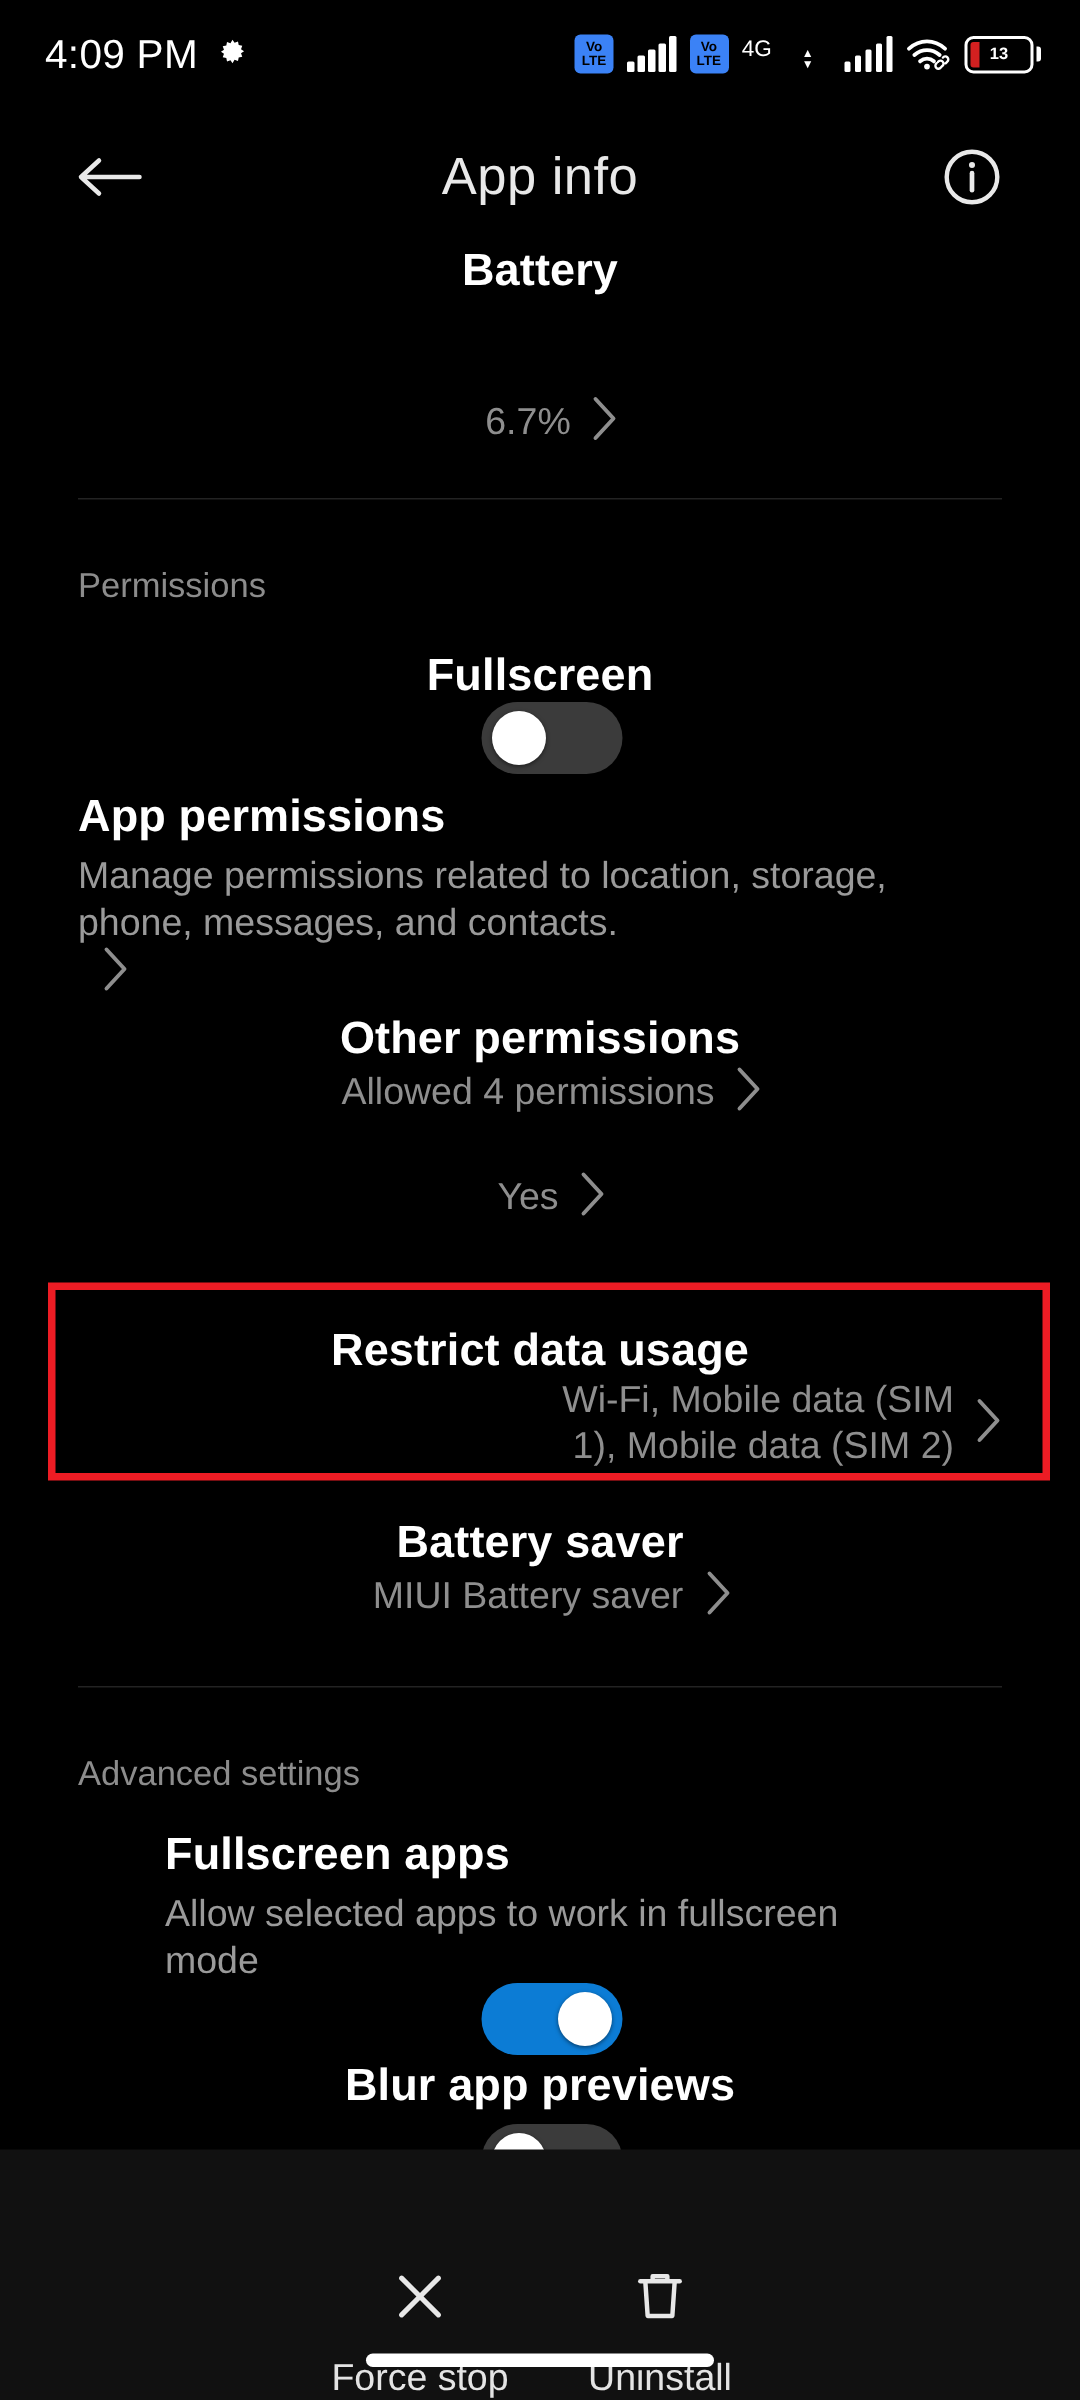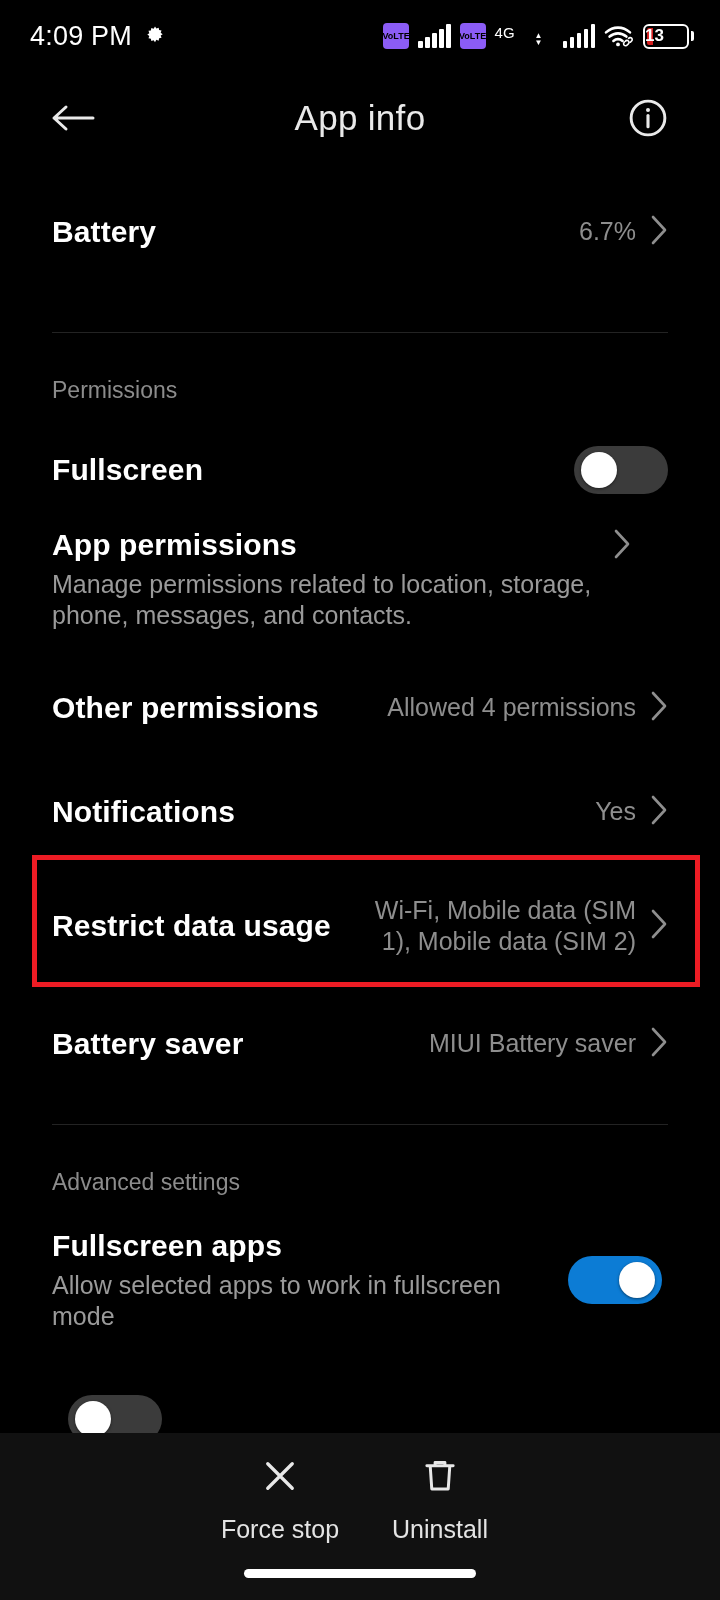--- a/index.html
+++ b/index.html
@@ -16,22 +16,22 @@
     position:absolute; top:0; left:0; width:720px; height:72px;
     display:flex; align-items:center; justify-content:space-between;
     padding:0 26px 0 30px;
   }
   .sb-left { display:flex; align-items:center; gap:12px; }
   .sb-clock { color:#fff; font-size:27px; font-weight:400; letter-spacing:.2px; }
   .gear { width:22px; height:22px; position:relative; display:inline-block; }
   .gear svg { display:block; }
   .sb-right { display:flex; align-items:center; gap:9px; }
   .volte {
-    width:26px; height:26px; border-radius:4px; background:#8b5cf6; color:#000;
-    display:flex; flex-direction:row; align-items:center; justify-content:center;
+    width:26px; height:26px; border-radius:4px; background:#3b82f6; color:#000;
+    display:flex; flex-direction:column; align-items:center; justify-content:center;
     font-size:9px; line-height:9px; font-weight:700;
   }
   .bars { display:flex; align-items:flex-end; gap:2.5px; height:24px; }
   .bars i { display:block; width:4.5px; background:#fff; border-radius:1px; }
   .bars i:nth-child(1){ height:7px; }
   .bars i:nth-child(2){ height:11px; }
   .bars i:nth-child(3){ height:15px; }
   .bars i:nth-child(4){ height:19px; }
   .bars i:nth-child(5){ height:24px; }
   .g4wrap { display:flex; align-items:flex-end; gap:20px; }
@@ -41,22 +41,22 @@
   .wifi { position:relative; width:30px; height:24px; }
   .battery {
     display:flex; align-items:center; gap:2px;
   }
   .battery-body {
     width:46px; height:25px; border:2px solid #fff; border-radius:6px;
     display:flex; align-items:center; padding:2px; position:relative;
   }
   .battery-fill { width:6px; height:100%; background:#d32020; border-radius:2px 0 0 2px; }
   .battery-num {
-    position:absolute; left:0; right:0; 
-    color:#fff; font-size:17px; font-weight:600; line-height:20px;
+    position:absolute; left:0; right:0; text-align:center;
+    color:#fff; font-size:11px; font-weight:600; line-height:20px;
   }
   .battery-cap { width:3px; height:10px; background:#fff; border-radius:0 2px 2px 0; }
 
   
   .appbar {
     position:absolute; top:72px; left:0; width:720px; height:92px;
     display:flex; align-items:center;
   }
   .back-btn {
     position:absolute; left:46px; top:50%; transform:translateY(-50%);
@@ -68,21 +68,21 @@
   }
   .info-btn {
     position:absolute; right:48px; top:50%; transform:translateY(-50%);
     width:48px; height:48px; display:flex; align-items:center; justify-content:center;
   }
 
   
   .list { position:absolute; top:164px; left:0; width:720px; }
   .row {
     position:relative; display:flex; align-items:center;
-    padding:0 52px 0 52px; min-height:64px;
+    padding:0 52px 0 52px; min-height:64px;flex-direction:column;
   }
   .row-texts { flex:1 1 auto; min-width:0; }
   .row-title { color:#fff; font-size:30px; font-weight:700; letter-spacing:.1px; }
   .row-sub   { color:#9a9a9a; font-size:25px; line-height:1.22; margin-top:7px; font-weight:400; }
   .row-right {
     display:flex; align-items:center; gap:14px; flex:0 0 auto; margin-left:16px;
   }
   .row-value { color:#8e8e8e; font-size:25px; text-align:right; line-height:1.25; }
   .chev { flex:0 0 auto; }
 
@@ -104,21 +104,21 @@
 
   
   .highlight-box {
     position:absolute; border:5px solid #ed1c24; pointer-events:none;
   }
 
   
   .actionbar {
     position:absolute; left:0; bottom:0; width:720px; height:167px;
     background:#111111;
-    display:flex; align-items:flex-start; justify-content:center;
+    display:flex; align-items:flex-end; justify-content:center;
     gap:0; padding-top:22px;
   }
   .action {
     width:160px; display:flex; flex-direction:column;
     align-items:center; gap:14px;
   }
   .action-label { color:#e4e4e4; font-size:25px; font-weight:400; }
 
   .home-indicator {
     position:absolute; left:50%; transform:translateX(-50%); bottom:22px;
@@ -269,23 +269,20 @@
           <svg width="18" height="32" viewBox="0 0 18 32" fill="none">
               <path d="M3 3l12 13L3 29" stroke="#8e8e8e" stroke-width="2.6" stroke-linecap="round" stroke-linejoin="round"></path>
             </svg>
         </span>
       </div>
     </div>
 
     <div style="height:40px;"></div>
 
     <div class="row" style="height:64px;">
-      <div class="row-texts">
-        <div class="row-title">Notifications</div>
-      </div>
       <div class="row-right">
         <span class="row-value">Yes</span>
         <span class="chev">
           <svg width="18" height="32" viewBox="0 0 18 32" fill="none">
               <path d="M3 3l12 13L3 29" stroke="#8e8e8e" stroke-width="2.6" stroke-linecap="round" stroke-linejoin="round"></path>
             </svg>
         </span>
       </div>
     </div>
 
@@ -337,20 +334,23 @@
       <div class="row-right">
         <span class="toggle on">
             <span class="knob"></span>
           </span>
       </div>
     </div>
 
     <div style="height:34px;"></div>
 
     <div class="row" style="height:90px;">
+      <div class="row-texts">
+        <div class="row-title">Blur app previews</div>
+      </div>
       <div class="row-right">
         <span class="toggle off">
             <span class="knob"></span>
           </span>
       </div>
     </div>
 
   </div>
 
   <div class="highlight-box" style="left:32px; top:855px; width:668px; height:132px;"></div>

